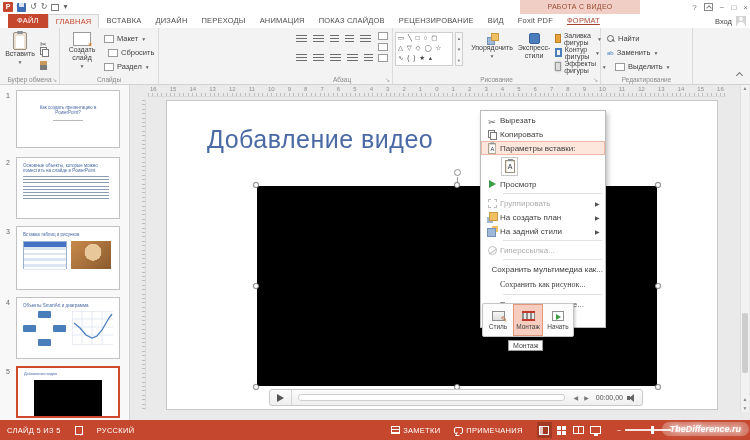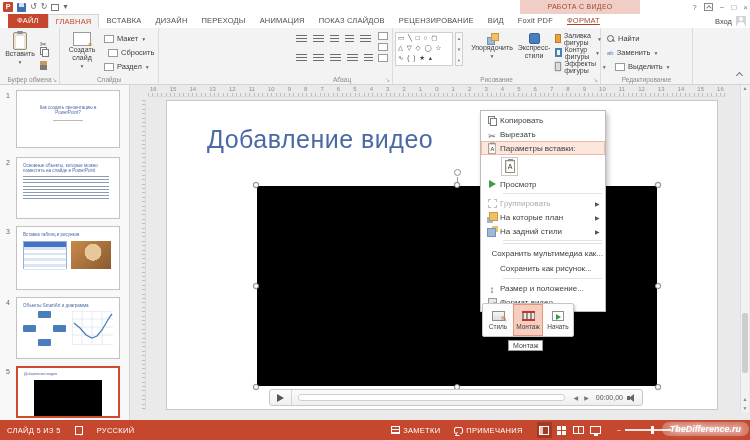--- a/index.html
+++ b/index.html
@@ -483,29 +483,29 @@
       <div>▲</div>
       <div class="thumb-bar"></div>
       <div class="abs" style="bottom:10px;left:0;right:0;">▲</div>
       <div class="abs" style="bottom:1px;left:0;right:0;">▼</div>
     </div>
   </div>
 
   <div id="ctx-menu">
     <div class="mi">
       <span class="ico">
+          <span class="ic-cut"></span>
+        </span>
+      <span class="lbl">Вырезать</span>
+    </div>
+    <div class="mi">
+      <span class="ico">
           <span class="copy-ic"></span>
         </span>
       <span class="lbl">Копировать</span>
-    </div>
-    <div class="mi">
-      <span class="ico">
-          <span class="ic-cut"></span>
-        </span>
-      <span class="lbl">Вырезать</span>
     </div>
     <div class="mi hl">
       <span class="ico">
           <span class="pasteA" style="transform:scale(.8);"></span>
         </span>
       <span class="lbl">Параметры вставки:</span>
     </div>
     <div class="paste-row">
       <span class="paste-opt">
           <span class="pasteA"></span>
@@ -522,37 +522,43 @@
       <span class="ico">
           <span class="ic-group"></span>
         </span>
       <span class="lbl">Группировать</span>
       <span class="sub">▶</span>
     </div>
     <div class="mi">
       <span class="ico">
           <span class="ic-front"></span>
         </span>
-      <span class="lbl">На которые план</span>
+      <span class="lbl">На создать план</span>
       <span class="sub">▶</span>
     </div>
     <div class="mi">
       <span class="ico">
           <span class="ic-back"></span>
         </span>
       <span class="lbl">На задний стили</span>
       <span class="sub">▶</span>
     </div>
     <div class="msep"></div>
+    <div class="mi dis">
+      <span class="ico">
+          <span class="ic-link"></span>
+        </span>
+      <span class="lbl">Гиперссылка...</span>
+    </div>
     <div class="msep"></div>
     <div class="mi" style="height:15px;">
       <span class="ico"></span>
       <span class="lbl">Сохранить мультимедиа как...</span>
     </div>
-    <div class="mi" style="height:15px;">
+    <div class="mi" style="height:15px;font-family:Liberation Serif, serif;">
       <span class="ico"></span>
       <span class="lbl">Сохранить как рисунок...</span>
     </div>
     <div class="msep"></div>
     <div class="mi">
       <span class="ico">
           <span class="ic-size"></span>
         </span>
       <span class="lbl">Размер и положение...</span>
     </div>

